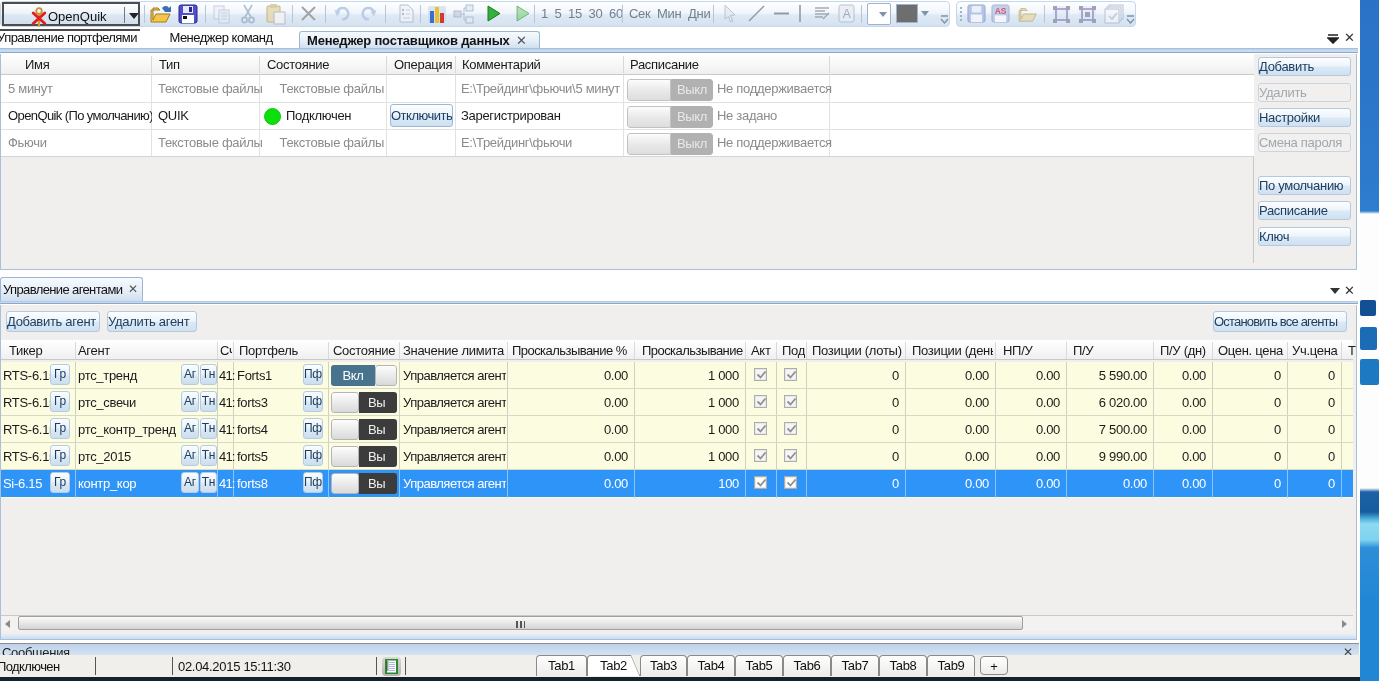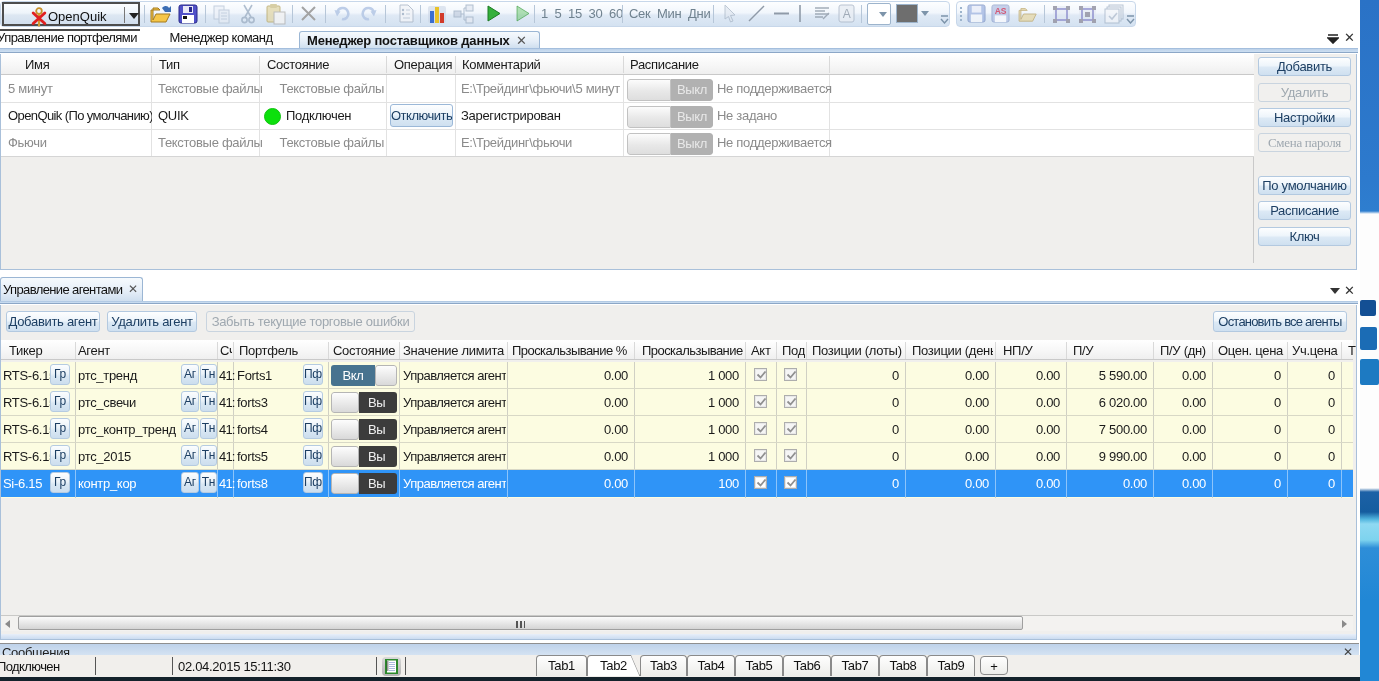--- a/index.html
+++ b/index.html
@@ -28,21 +28,21 @@
 #tabrow{left:0;top:28px;width:1360px;height:20px;background:#fff;}
 .toptab{position:absolute;top:2px;height:18px;font-size:13px;color:#111;text-align:center;white-space:nowrap;}
 #acttab{position:absolute;letter-spacing:-0.2px;left:299px;top:3px;width:241px;height:17px;border:1px solid #9bb6d4;border-bottom:none;
  border-radius:3px 3px 0 0;background:linear-gradient(to bottom,#f6fafd 0%,#e4edf7 60%,#cfdfef 100%);
  font-size:13px;font-weight:bold;color:#111;}
 
 .band{position:absolute;left:0;width:1358px;border-bottom:1px solid #8ca7c7;background:linear-gradient(to bottom,#96b3d6 0%,#bed3ea 35%,#cddff2 100%);}
 .panel{position:absolute;left:0;width:1357px;background:#f0efed;border:1px solid #a9c0da;border-top:none;}
 .gbtn{position:absolute;white-space:nowrap;overflow:hidden;border:1px solid #b3c9e0;border-radius:3px;
  background:linear-gradient(to bottom,#fdfeff 0%,#eef5fb 45%,#dce9f5 55%,#cfe0f0 100%);
- color:#1d3f63;font-size:13px;text-align:center;}
+ color:#1d3f63;font-size:13px;text-align:left;}
 .gbtn.dis{background:#f1f0ee;border-color:#c9d4df;color:#9fa8b0;}
 
 .tblh{position:absolute;background:linear-gradient(to bottom,#ffffff 0%,#f7f7f7 55%,#efefef 100%);border-bottom:1px solid #c9c9c9;}
 .hsep{position:absolute;top:2px;width:1px;height:17px;background:#d9d9d9;}
 .hlabel{position:absolute;top:3px;font-size:13px;color:#1a1a1a;white-space:nowrap;overflow:hidden;}
 .cell{position:absolute;font-size:13px;white-space:nowrap;}
 .gray{color:#8b8b8b;}
 .blk{color:#1a1a1a;}
 .vline{position:absolute;width:1px;background:#e2e2e2;}
 .minibtn{position:absolute;width:20px;height:21px;border:1px solid #b5cbe1;border-radius:3px;
@@ -331,31 +331,30 @@
    <div class="toglt" style="left:626px;top:79px;">
           <div class="l"></div>
           <div class="r">Выкл</div>
         </div>
    <div class="cell gray" style="left:716px;top:81px;">Не поддерживается</div>
  </div>
 
  <div class="gbtn" style="left:1257px;top:3px;width:93px;height:19px;line-height:17px;">Добавить</div>
  <div class="gbtn dis" style="left:1257px;top:29px;width:93px;height:19px;line-height:17px;">Удалить</div>
  <div class="gbtn" style="left:1257px;top:54px;width:93px;height:19px;line-height:17px;">Настройки</div>
- <div class="gbtn dis" style="left:1257px;top:79px;width:93px;height:19px;line-height:17px;font-family:Liberation Serif, serif;">Смена пароля</div>
+ <div class="gbtn dis" style="left:1257px;top:79px;width:93px;height:19px;line-height:17px;">Смена пароля</div>
  <div class="gbtn" style="left:1257px;top:122px;width:93px;height:19px;line-height:17px;">По умолчанию</div>
  <div class="gbtn" style="left:1257px;top:147px;width:93px;height:19px;line-height:17px;">Расписание</div>
  <div class="gbtn" style="left:1257px;top:173px;width:93px;height:19px;line-height:17px;">Ключ</div>
 </div>
 
 <div class="band" style="top:301px;height:3px;"></div>
 <div class="panel" id="panel2" style="top:305px;height:335px;">
  <div class="gbtn" style="left:5px;top:6px;width:94px;height:21px;line-height:19px;">Добавить агент</div>
  <div class="gbtn" style="left:106px;top:6px;width:90px;height:21px;line-height:19px;">Удалить агент</div>
- <div class="gbtn dis" style="left:205px;top:6px;width:209px;height:21px;line-height:19px;">Забыть текущие торговые  ошибки</div>
  <div class="gbtn" style="left:1212px;top:6px;width:134px;height:21px;line-height:19px;letter-spacing:-0.8px;">Остановить все агенты</div>
 
  <div class="tblh" style="left:0;top:35px;width:1352px;height:20px;" id="ah">
    <div class="hlabel" style="left:8px;width:64px">Тикер</div>
    <div class="hlabel" style="left:77px;width:136px">Агент</div>
    <div class="hlabel" style="left:219px;width:12px">Счет</div>
    <div class="hlabel" style="left:238px;width:86px">Портфель</div>
    <div class="hlabel" style="left:332px;width:64px">Состояние</div>
    <div class="hlabel" style="left:402px;width:102px">Значение лимита</div>
    <div class="hlabel" style="left:511px;width:120px;letter-spacing:-0.55px">Проскальзывание %</div>

